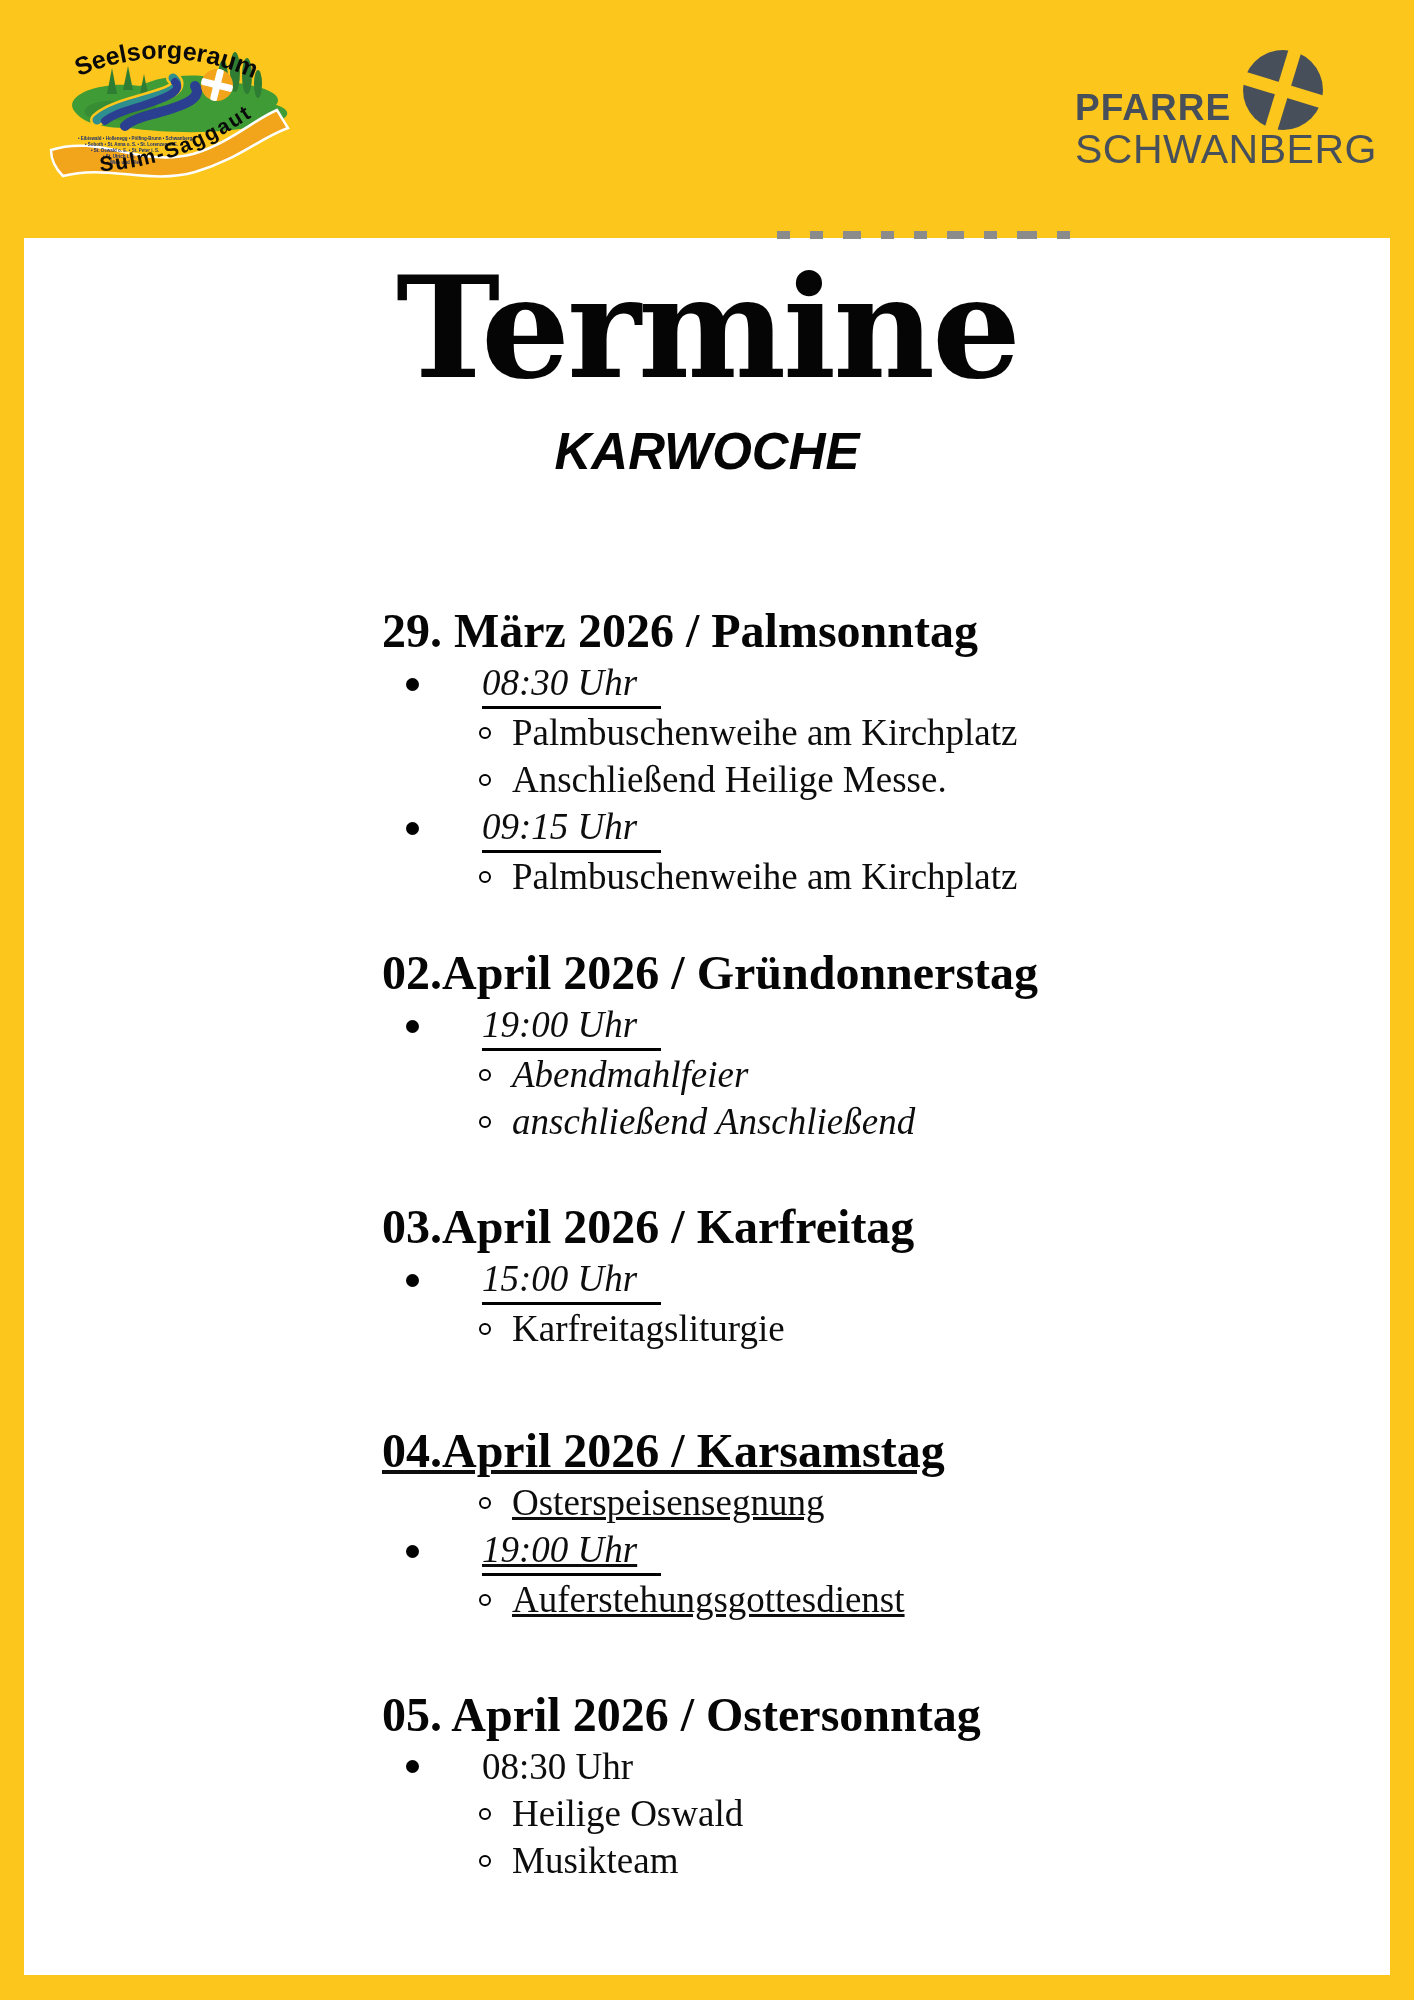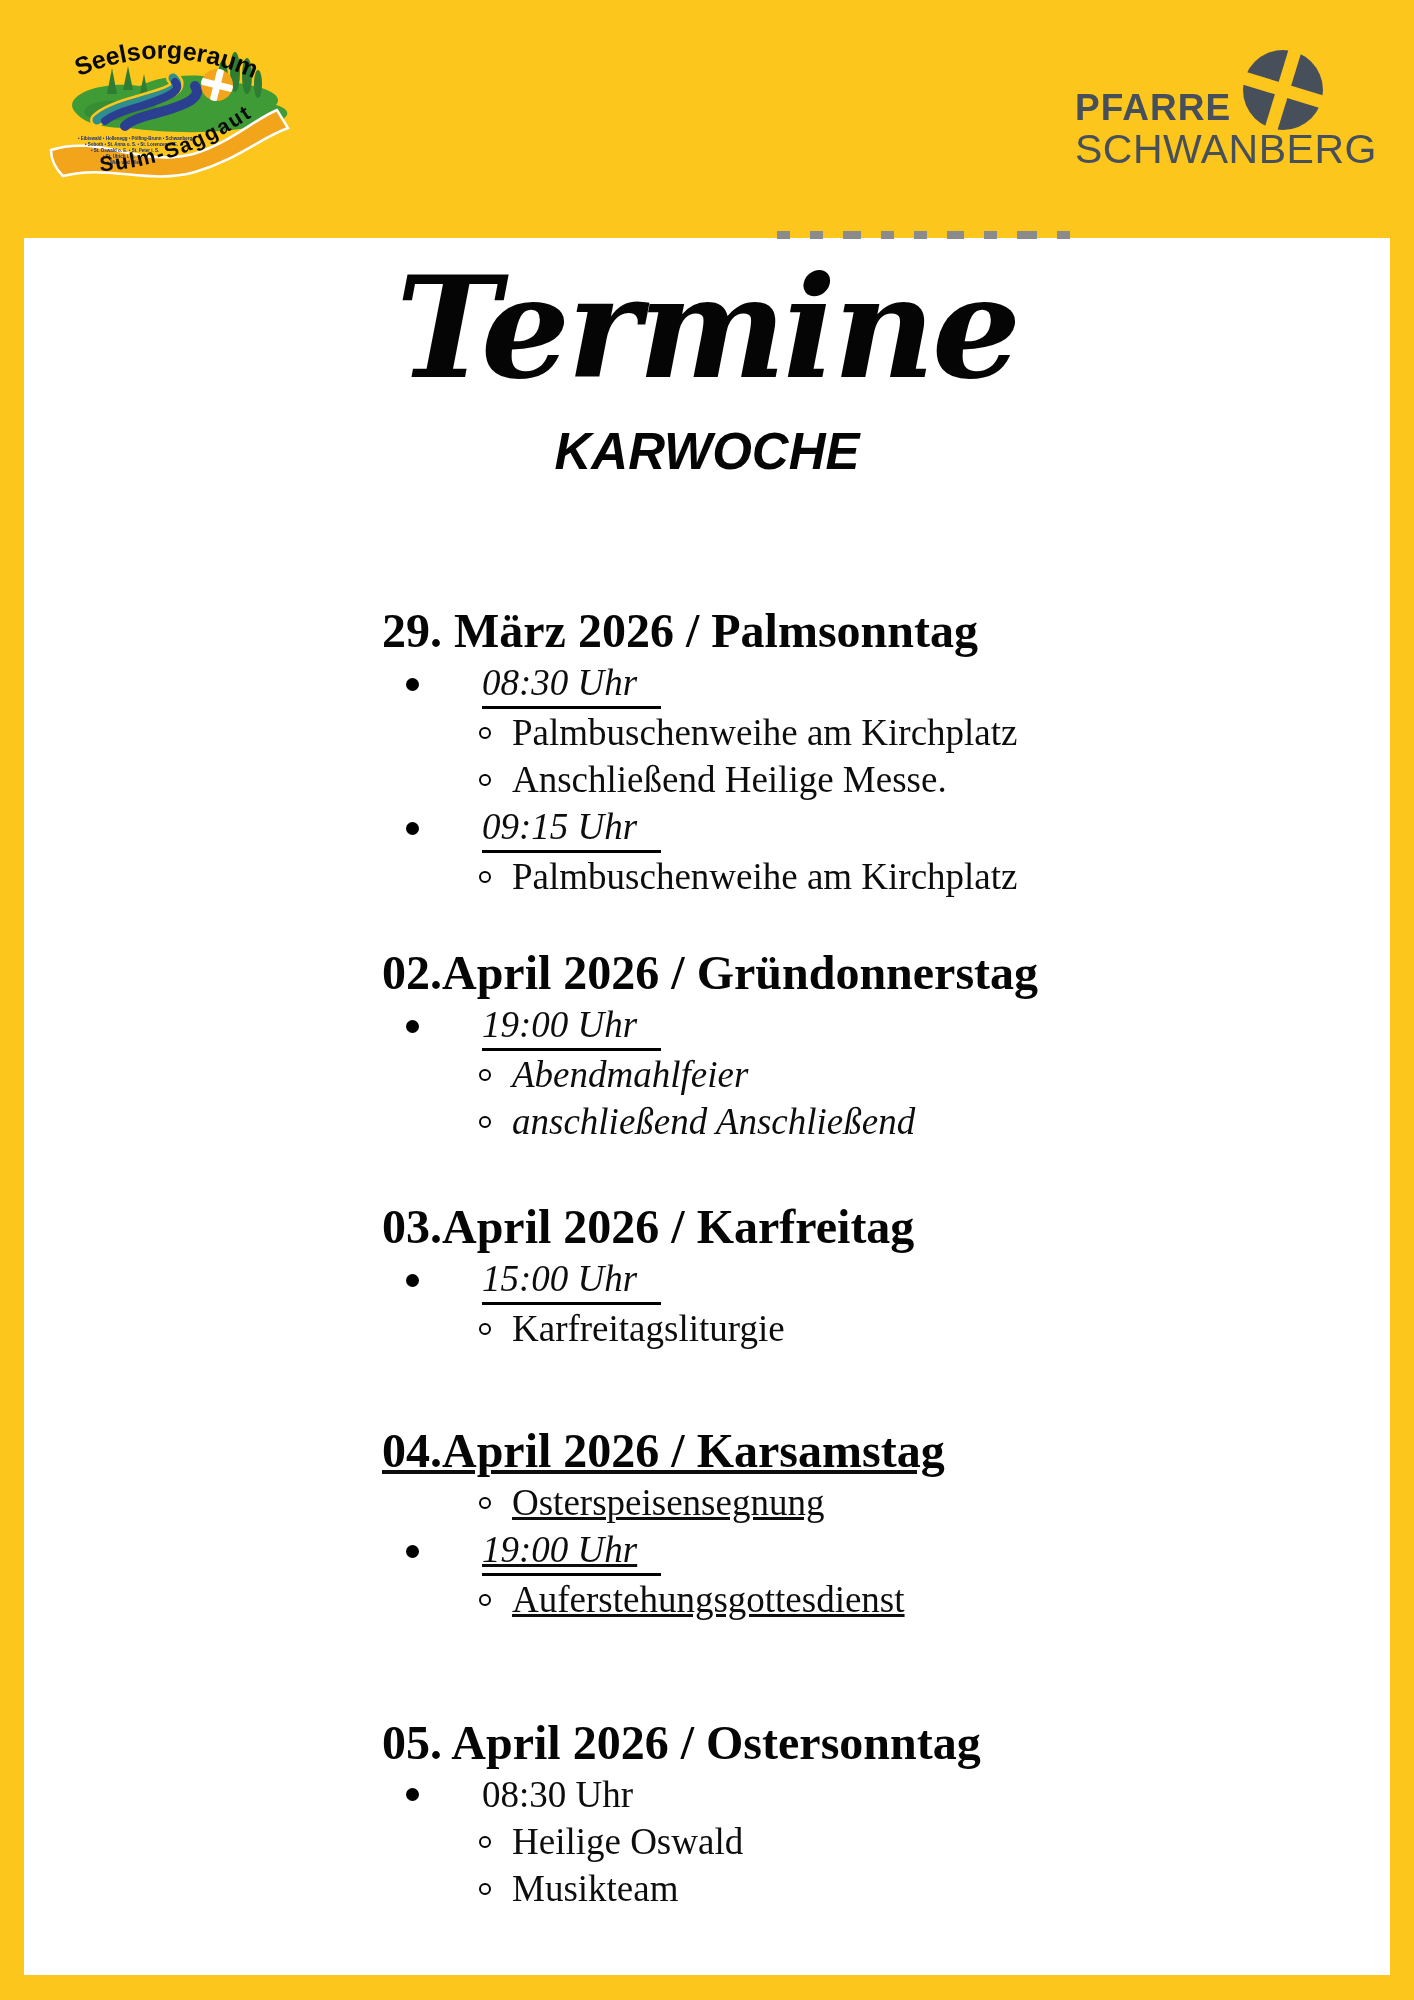--- a/index.html
+++ b/index.html
@@ -35,39 +35,39 @@
   .artifact span:nth-child(6){width:17px;}
   .artifact span:nth-child(8){width:20px;}
 
   .logo-left{position:absolute;left:45px;top:16px;}
   .logo-right{position:absolute;left:1075px;top:30px;}
 
   .main-title{
     position:absolute;left:24px;top:258px;width:1366px;
     text-align:center;
     font-family:"DejaVu Serif", serif;
-    font-weight:900;font-style:italic;
+    font-weight:900;
     font-size:140px;line-height:1.0;letter-spacing:-3px;
     color:#050505;
   }
   .subtitle{
     position:absolute;left:24px;top:426px;width:1366px;
     text-align:center;
     font-family:Liberation Sans, sans-serif;
     font-weight:700;font-style:italic;
     font-size:51px;line-height:1.0;
     color:#050505;
   }
 
   .sections{position:absolute;left:382px;top:603px;width:1010px;}
   .section + .section{margin-top:52px;}
   .section:nth-of-type(2){margin-top:45px;}
   .section:nth-of-type(3){margin-top:54px;}
   .section:nth-of-type(4){margin-top:71px;text-decoration:underline;}
-  .section:nth-of-type(5){margin-top:92px;}
+  .section:nth-of-type(5){margin-top:64px;}
   .section h2{
     font-size:48px;line-height:56px;font-weight:700;color:#060606;
     letter-spacing:0;
   }
   .l1{
     padding-left:24px;display:flex;align-items:center;
     font-size:37px;line-height:47px;gap:36px;
   }
   .b1{
     width:40px;flex:0 0 40px;display:flex;align-items:center;

